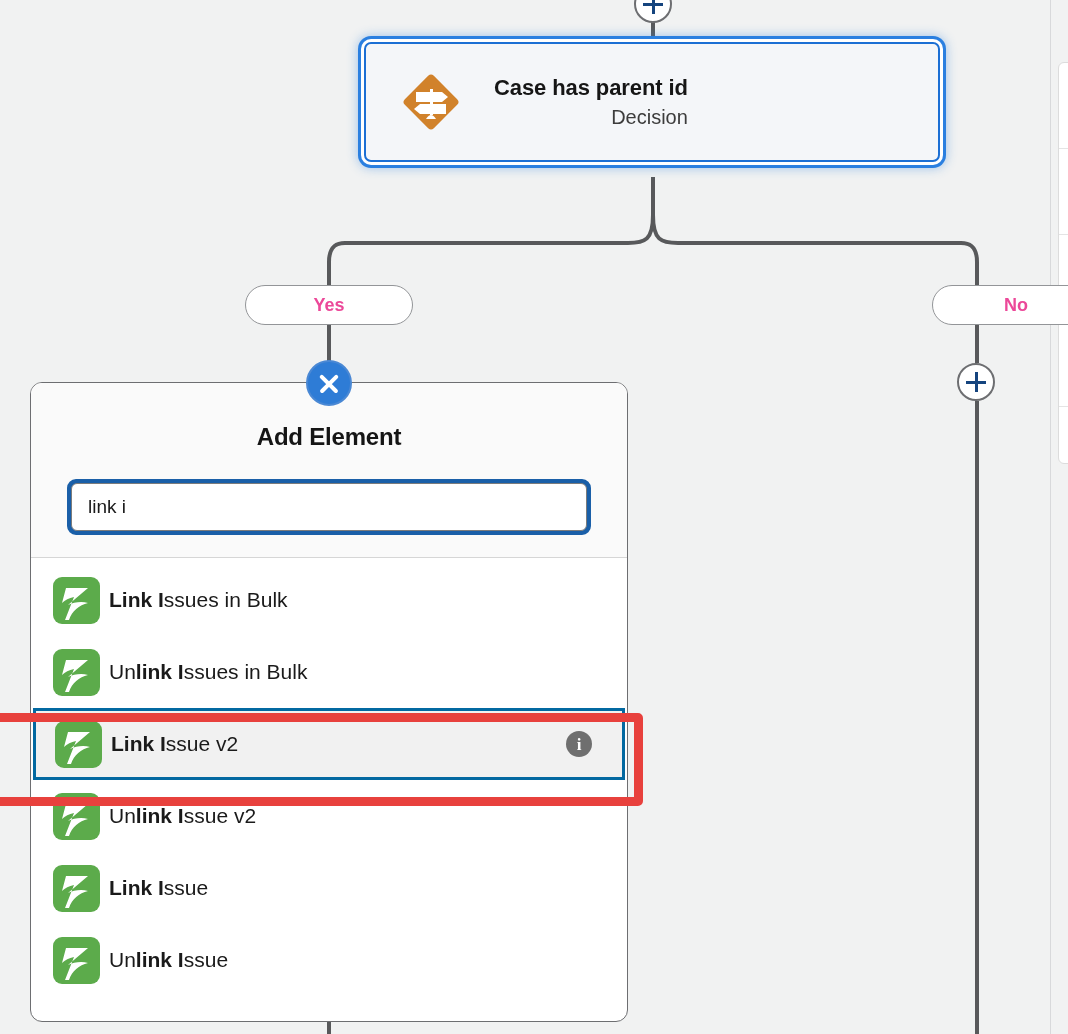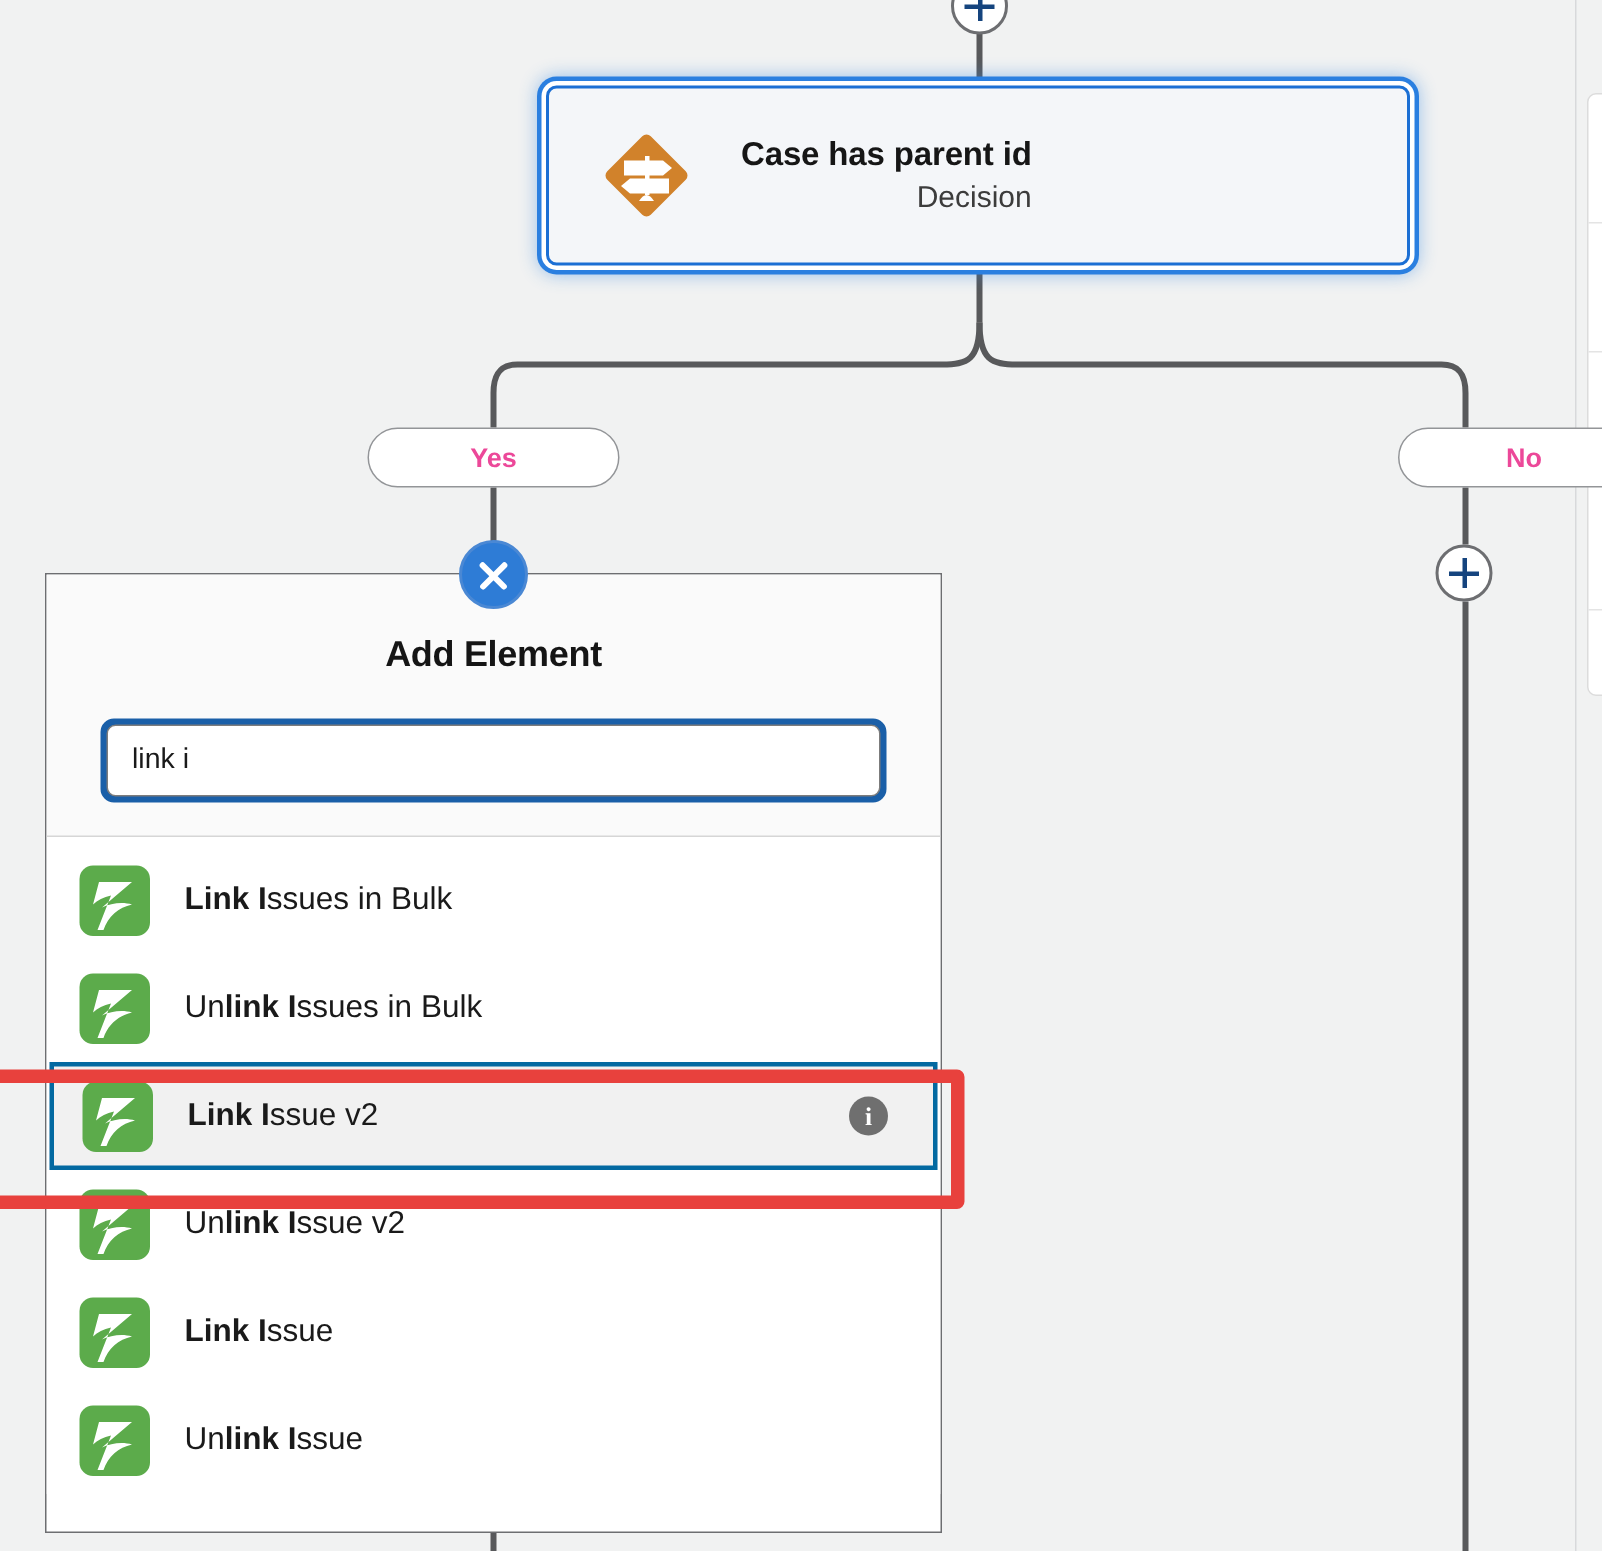--- a/index.html
+++ b/index.html
@@ -43,21 +43,21 @@
   .right-panel-row {
     height: 86px;
     border-bottom: 1px solid #e4e4e4;
     box-sizing: border-box;
   }
 
   
   .node-decision {
     position: absolute;
     left: 364px;
-    top: 57px;
+    top: 42px;
     width: 576px;
     height: 120px;
     box-sizing: border-box;
     background: #f4f6f9;
     border: 2px solid #1b6fd4;
     border-radius: 7px;
     box-shadow: 0 0 0 3px #ffffff, 0 0 0 6px #2a7fe0, 0 0 11px 6px rgba(50,132,223,0.45);
     display: flex;
     align-items: center;
     padding-left: 34px;
@@ -156,21 +156,21 @@
   
   .add-panel {
     position: absolute;
     left: 30px;
     top: 382px;
     width: 598px;
     height: 640px;
     box-sizing: border-box;
     background: #ffffff;
     border: 1px solid #6d6e71;
-    border-radius: 0;
+    border-radius: 12px;
     z-index: 10;
     overflow: hidden;
   }
   .panel-header {
     background: #fafafa;
     padding: 40px 0 22px 0;
     border-bottom: 1px solid #d6d6d6;
   }
   .panel-title {
     text-align: center;
@@ -225,21 +225,21 @@
   .app-icon {
     flex: 0 0 47px;
     width: 47px;
     height: 47px;
     border-radius: 9px;
     background: #5cab4b;
     position: relative;
     overflow: hidden;
   }
   .result-label {
-    margin-left: 23px;
+    margin-left: 9px;
     font-size: 21px;
     color: #1a1a1a;
     white-space: nowrap;
   }
   .result-label b { font-weight: bold; }
   .info-icon {
     position: absolute;
     right: 30px;
     width: 26px;
     height: 26px;

